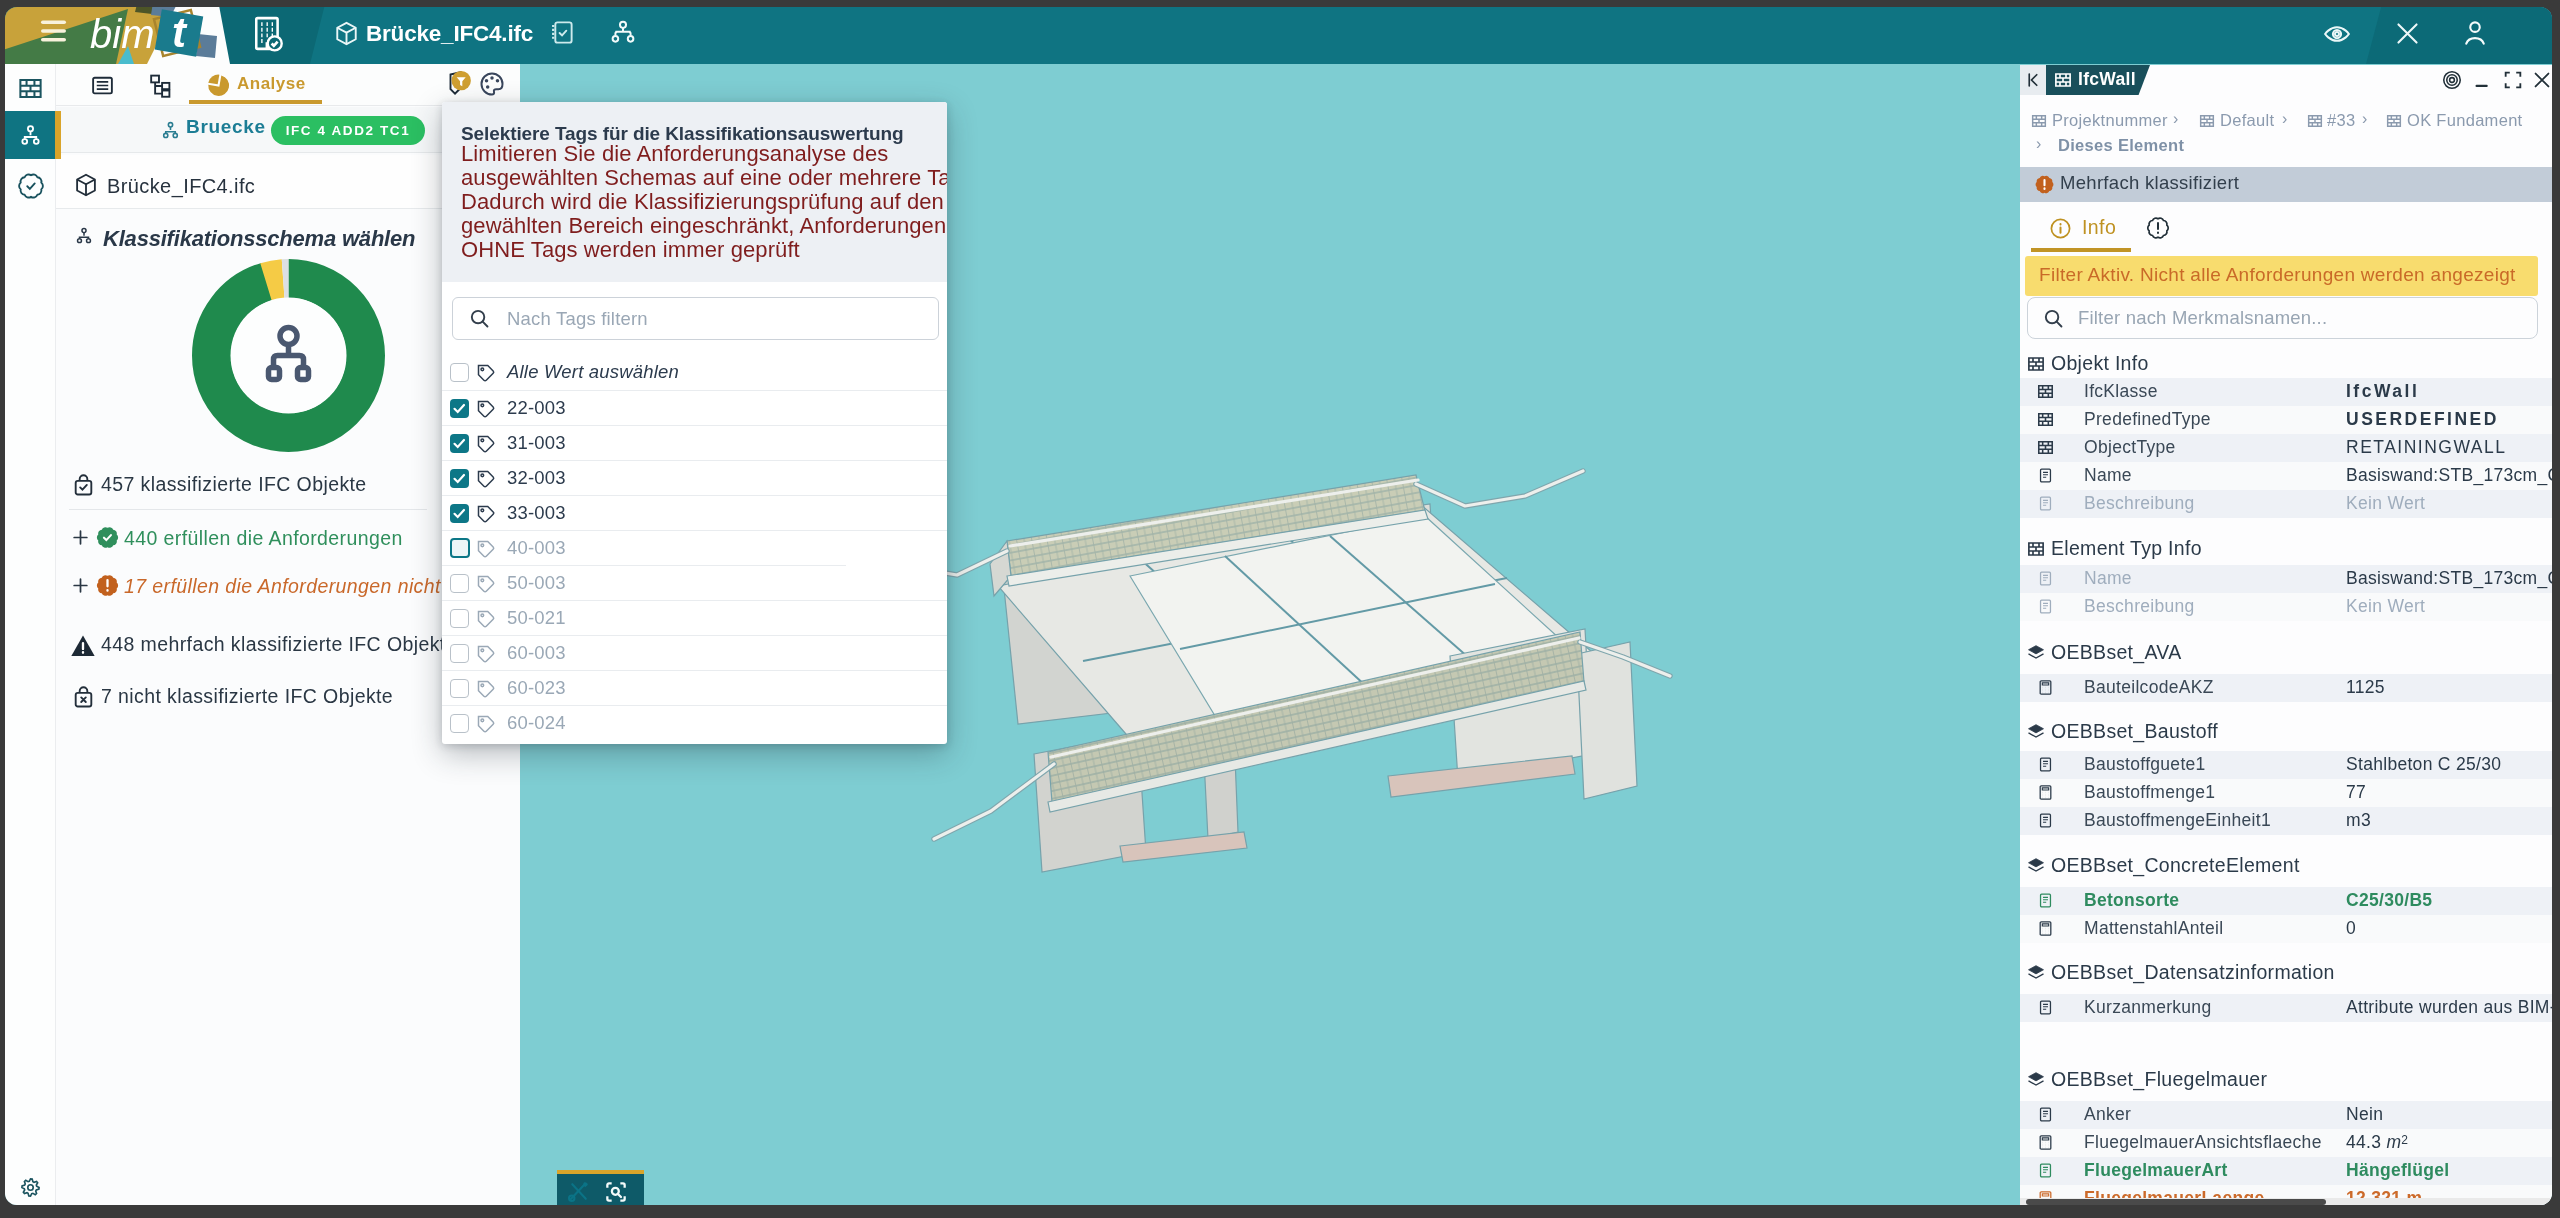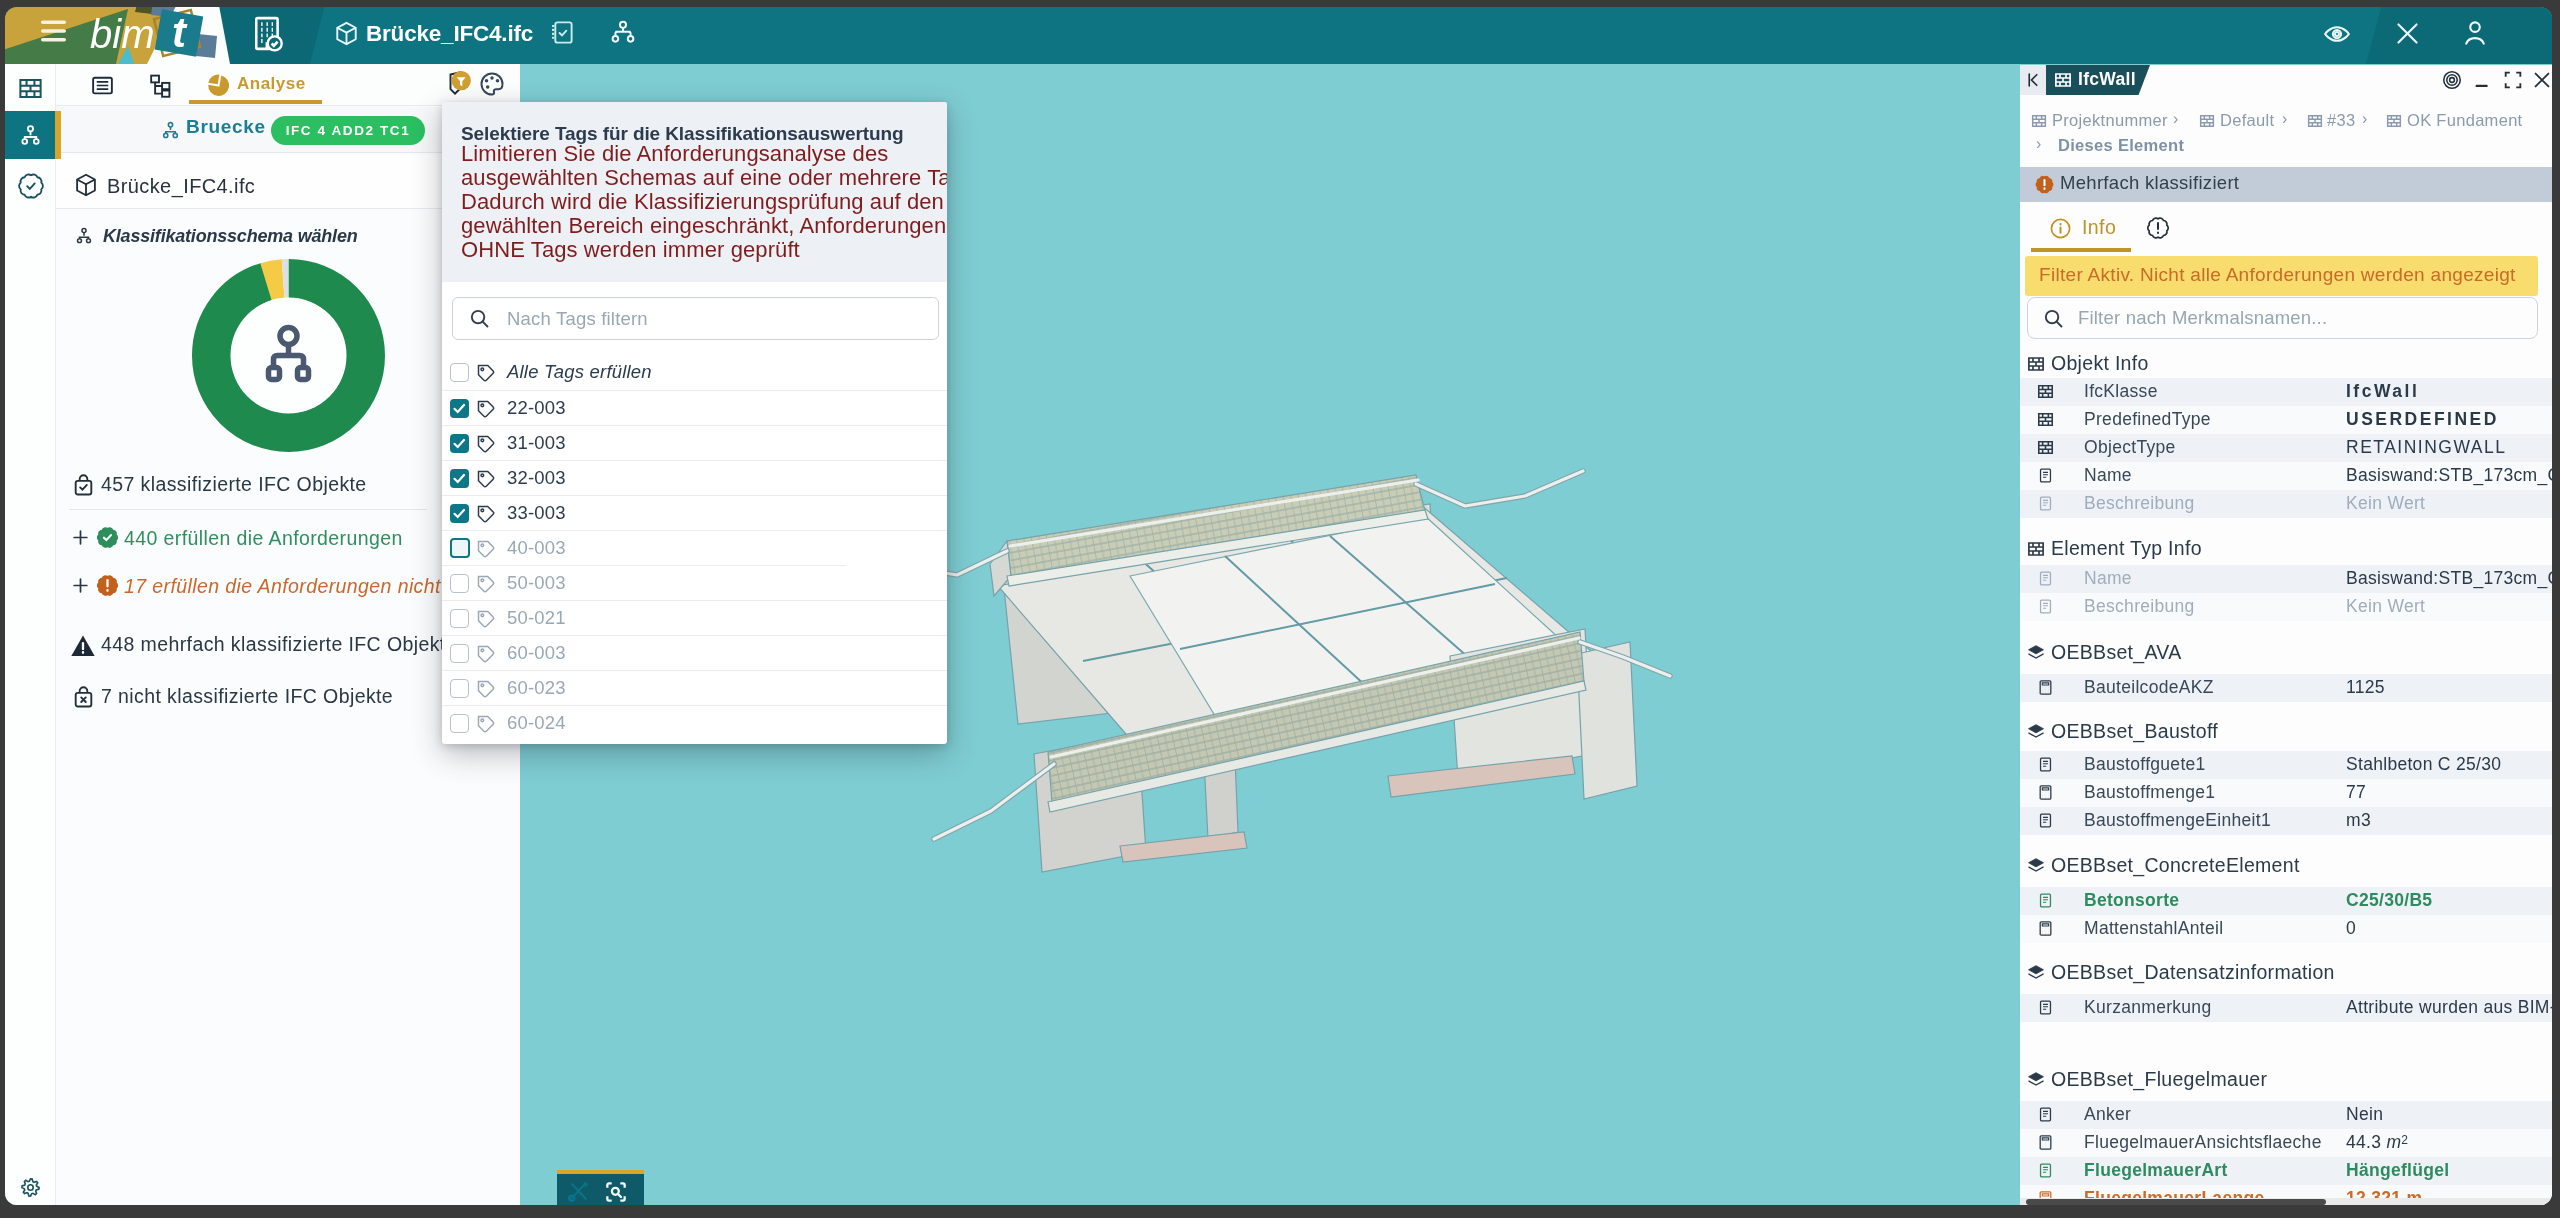--- a/index.html
+++ b/index.html
@@ -169,21 +169,21 @@
           <path d="M3.8 6.9L12 11.3l8.2-4.4M12 11.3v10.2"></path>
   </svg>
   <div class="abs txt" style="left:51px;top:111px;font-size:20px;font-weight:500;color:#27323e;letter-spacing:0.4px;">Brücke_IFC4.ifc</div>
 
   <svg class="abs" style="left:19px;top:163px;" width="18" height="18" viewBox="0 0 24 24" fill="none" stroke="#2a3848" stroke-width="2">
     <circle cx="12" cy="4.8" r="2.7"></circle>
           <path d="M12 7.5v4M6 15.3v-1.8h12v1.8"></path>
           <circle cx="6" cy="18.2" r="2.6"></circle>
           <circle cx="18" cy="18.2" r="2.6"></circle>
   </svg>
-  <div class="abs txt" style="left:47px;top:162px;font-size:18px;font-weight:bold;font-style:italic;color:#2a3848;letter-spacing:-0.2px;">Klassifikationsschema wählen</div>
+  <div class="abs txt" style="left:47px;top:162px;font-size:22px;font-weight:bold;font-style:italic;color:#2a3848;letter-spacing:-0.2px;">Klassifikationsschema wählen</div>
 
   <svg class="abs" style="left:133px;top:191px;" width="200" height="200" viewBox="0 0 200 200">
     <g fill="none" transform="rotate(-90 99.5 100.5)">
       <circle cx="99.5" cy="100.5" r="77" stroke="#1f8a4d" stroke-width="39" stroke-dasharray="461 483.8"></circle>
       <circle cx="99.5" cy="100.5" r="77" stroke="#f5cb45" stroke-width="39" stroke-dasharray="17.5 483.8" transform="rotate(343 99.5 100.5)"></circle>
       <circle cx="99.5" cy="100.5" r="77" stroke="#dcdfe3" stroke-width="39" stroke-dasharray="5.4 483.8" transform="rotate(356 99.5 100.5)"></circle>
     </g>
     <circle cx="99.5" cy="100.5" r="58" fill="#fdfefe"></circle>
     <g fill="none" stroke="#4a5870" stroke-width="5.5">
       <circle cx="99.5" cy="81" r="8.5"></circle>
@@ -319,21 +319,21 @@
           <path d="M15.3 15.3l5 5" stroke-linecap="round"></path>
         </svg>
   <div class="abs txt" style="left:65px;top:206px;font-size:18.5px;color:#9aa7b5;letter-spacing:0.2px;">Nach Tags filtern</div>
 
   <div class="abs" style="left:0;top:253px;width:505px;height:36px;border-bottom:1px solid #e9ecef;">
     <div class="abs" style="left:8px;top:8px;width:19px;height:19px;border:1.5px solid #b9c1c9;border-radius:4px;background:#fff;"></div>
     <svg class="abs" style="left:34px;top:8px;" width="20" height="20" viewBox="0 0 24 24" fill="none" stroke="#2c3b4d" stroke-width="1.8">
             <path d="M20.6 12.3l-8.3 8.3a2 2 0 01-2.8 0L3 14.1V3h11.1l6.5 6.5a2 2 0 010 2.8z"></path>
             <circle cx="7.6" cy="7.6" r="1.6"></circle>
           </svg>
-    <div class="abs txt" style="left:65px;top:6px;font-size:18.5px;font-style:italic;color:#2c3b4d;letter-spacing:0.2px;">Alle Tags erfüllen</div>
+    <div class="abs txt" style="left:65px;top:6px;font-size:18.5px;font-style:italic;color:#2c3b4d;letter-spacing:0.2px;">Alle Wert auswählen</div>
   </div>
   <div class="abs" style="left:0;top:289px;width:505px;height:35px;border-bottom:1px solid #e9ecef;">
     <svg class="abs" style="left:8px;top:8px;" width="19" height="19" viewBox="0 0 19 19">
             <rect width="19" height="19" rx="4" fill="#0d7787"></rect>
             <path d="M4.5 9.8l3.2 3.2 6.3-7" fill="none" stroke="#fff" stroke-width="2.2" stroke-linecap="round"></path>
           </svg>
     <svg class="abs" style="left:34px;top:8px;" width="20" height="20" viewBox="0 0 24 24" fill="none" stroke="#2c3b4d" stroke-width="1.8">
             <path d="M20.6 12.3l-8.3 8.3a2 2 0 01-2.8 0L3 14.1V3h11.1l6.5 6.5a2 2 0 010 2.8z"></path>
             <circle cx="7.6" cy="7.6" r="1.6"></circle>
           </svg>

